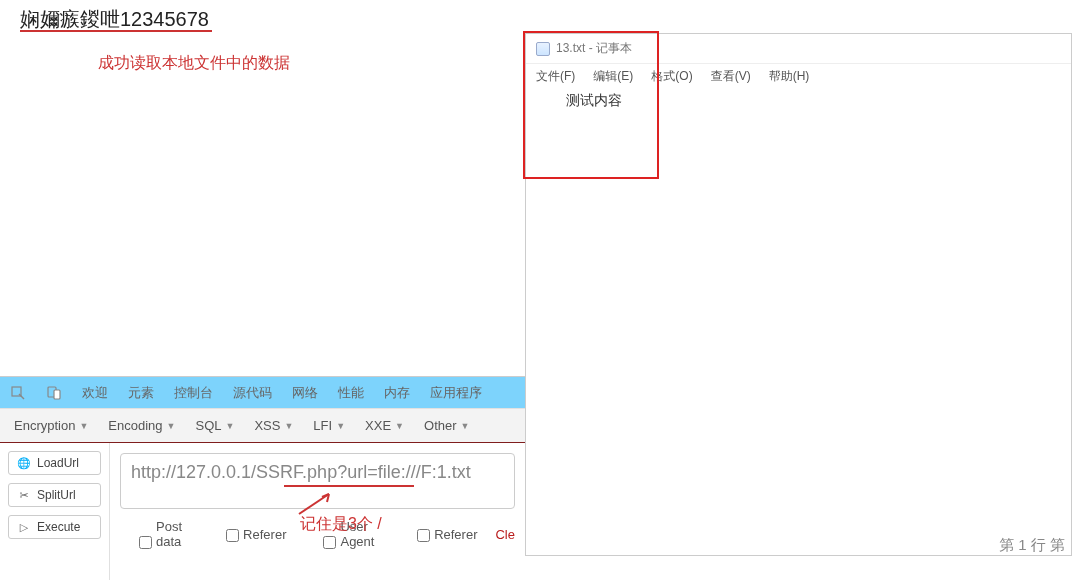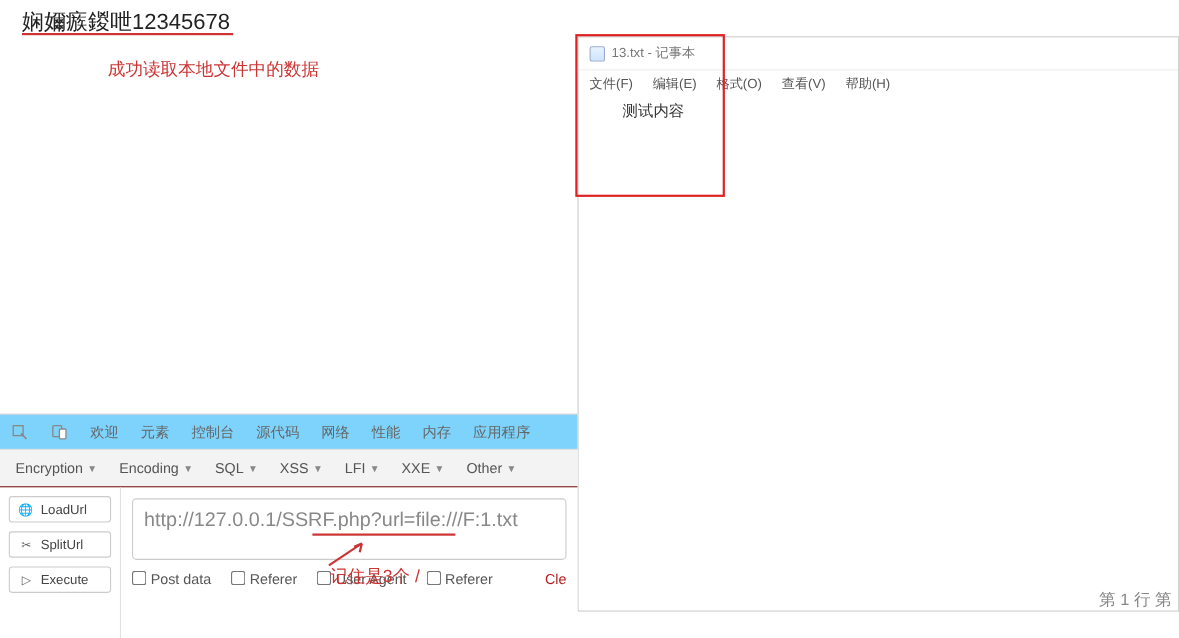--- a/index.html
+++ b/index.html
@@ -197,21 +197,21 @@
   resize: none;
   font-family: Liberation Sans, sans-serif;
 }
 .opts {
   display: flex;
   align-items: center;
   gap: 18px;
   font-size: 13px;
   color: #555;
 }
-.opts label { display: flex; align-items: flex-start; gap: 4px; }
+.opts label { display: flex; align-items: flex-end; gap: 4px; margin-left: 19px; }
 .opts .clear { margin-left: auto; color: #b91c1c; cursor: default; }
 </style>
 </head>
 <body>
 
 <div class="page-output">娴嬭瘯鍐呭12345678</div>
 <div class="red-underline"></div>
 <div class="annotation ann1">成功读取本地文件中的数据</div>
 
 <div class="notepad">

